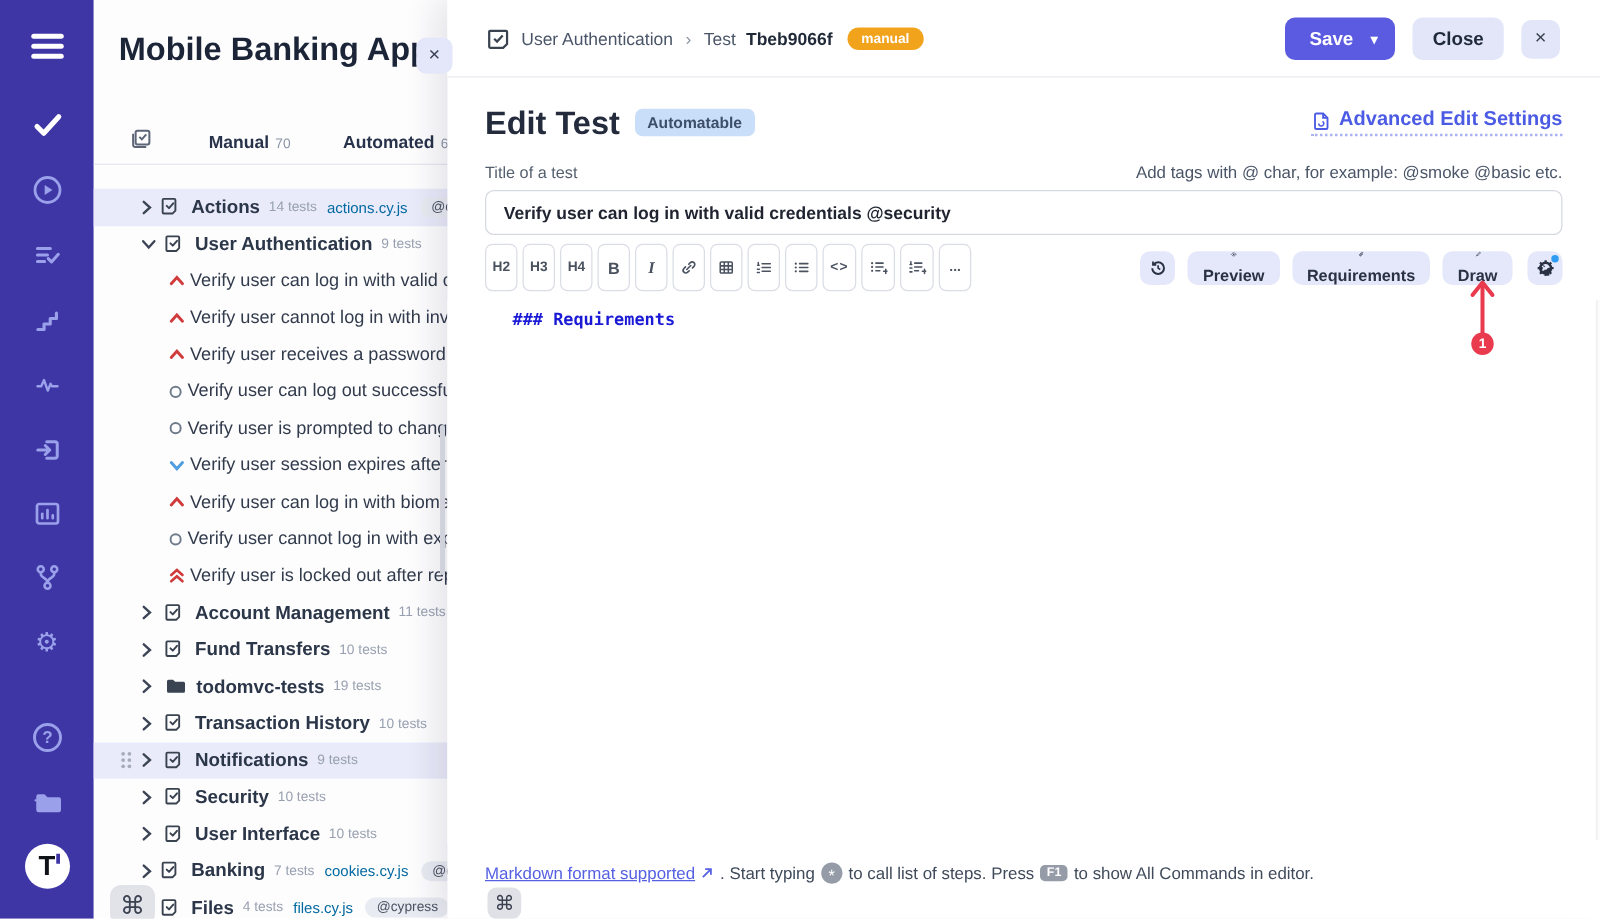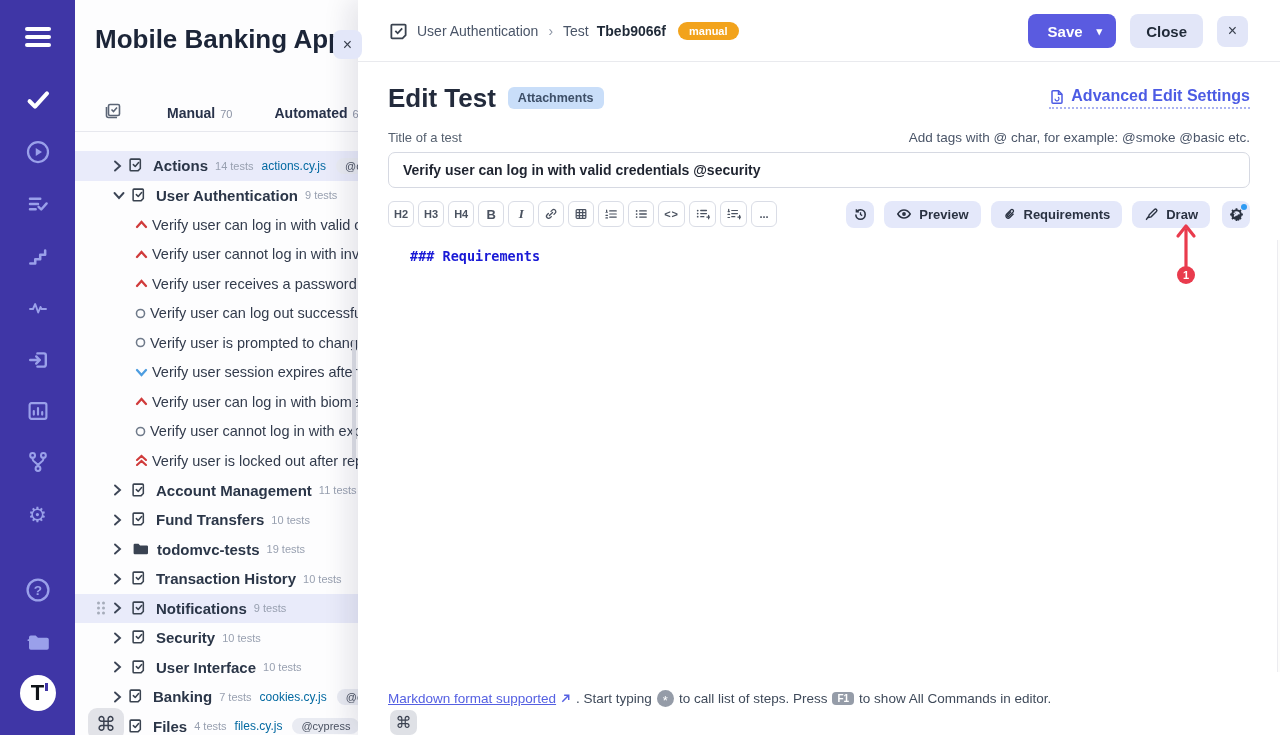--- a/index.html
+++ b/index.html
@@ -94,29 +94,29 @@
 
   .label-row { position:absolute; left:30px; right:30px; top:130px; display:flex; }
   .field-label { font-size:13px; color:#55606f; }
   .tags-hint { margin-left:auto; font-size:13.5px; color:#4a5568; }
   .title-input { position:absolute; left:30px; right:30px; top:152px; height:36px;
     border:1px solid #d6d9e2; border-radius:7px; padding:0 14px; font-size:14px; font-weight:600;
     color:#1f2430; font-family:inherit; background:#fff; }
 
   .toolbar-row { position:absolute; left:30px; right:30px; top:200px; height:28px; display:flex; align-items:center; }
   .fmt-group { display:flex; gap:4px; }
-  .fmt-btn { min-width:26px; height:26px; padding:0 5px; background:#fff; border:1px solid #dadde6;
+  .fmt-btn { min-width:26px; height:38px; padding:0 5px; background:#fff; border:1px solid #dadde6;
     border-radius:6px; color:#4a5260; font-size:11px; font-weight:700; display:flex; align-items:center;
     justify-content:center; cursor:pointer; font-family:inherit; }
   .fmt-btn.italic { font-family:"Liberation Serif", serif; font-style:italic; font-size:13px; }
   .fmt-btn svg { display:block; }
   .right-group { margin-left:auto; display:flex; align-items:center; gap:10px; }
   .pill-btn { background:#e4e8fa; border:none; border-radius:8px; height:27px; padding:0 12px;
     color:#2a3242; font-size:13px; font-weight:700; display:flex; align-items:center; gap:7px;
-    cursor:pointer; font-family:inherit; position:relative; }
+    cursor:pointer; font-family:inherit; position:relative;flex-direction:column; }
   .pill-btn.icon-only { width:28px; padding:0; justify-content:center; }
   .gear-dot { position:absolute; right:3px; top:3px; width:6px; height:6px; border-radius:50%; background:#2f9bf2; }
 
   .editor-area { position:absolute; left:0; top:240px; width:962px; height:435px; background:#fff; }
   .editor-code { position:absolute; left:52px; top:8px; font-family:"DejaVu Sans Mono", monospace;
     font-size:13.5px; font-weight:700; color:#1a1ad6; }
   .minimap { position:absolute; right:18px; top:0; width:25px; height:432px; background:#fcfcfb;
     border-left:1px solid #ececf0; }
   .minimap i { position:absolute; left:5px; top:25px; width:15px; height:3px; background:#3a3f47; }
 
@@ -514,21 +514,21 @@
           <span>Save</span>
           <span class="caret">▾</span>
         </button>
         <button class="btn-close">Close</button>
         <button class="btn-x">×</button>
       </div>
     </div>
 
     <div class="head-row">
       <span class="page-title">Edit Test</span>
-      <span class="badge-automatable">Attachments</span>
+      <span class="badge-automatable">Automatable</span>
       <span class="adv-link">
         <svg width="16" height="16" viewBox="0 0 16 16" fill="none" stroke="currentColor" stroke-width="1.5">
           <path d="M9.5 1.8H4a1 1 0 00-1 1v10.4a1 1 0 001 1h8a1 1 0 001-1V5.3z"></path>
           <path d="M9.5 1.8V5.3H13"></path>
           <path d="M6 9.8a2 2 0 103-1.7" stroke-width="1.2"></path>
         </svg>
         <span>Advanced Edit Settings</span>
       </span>
     </div>
 

